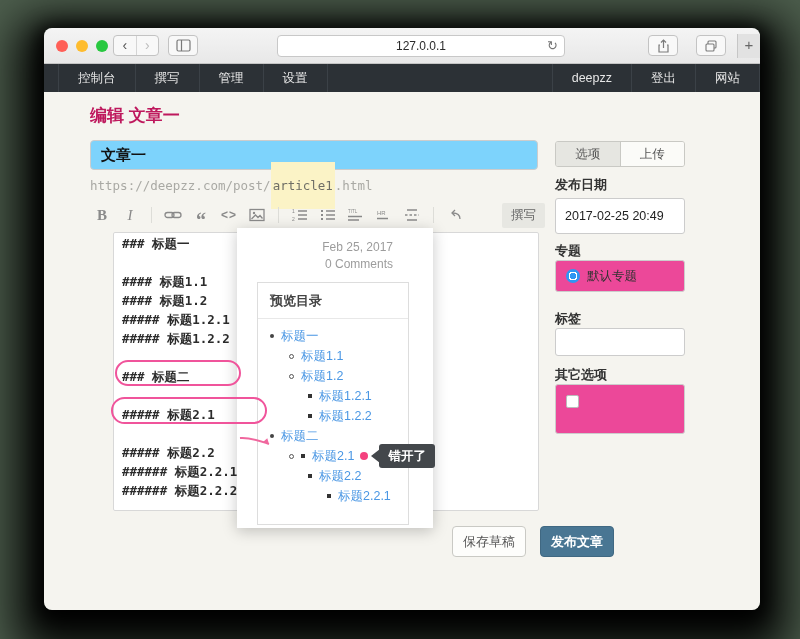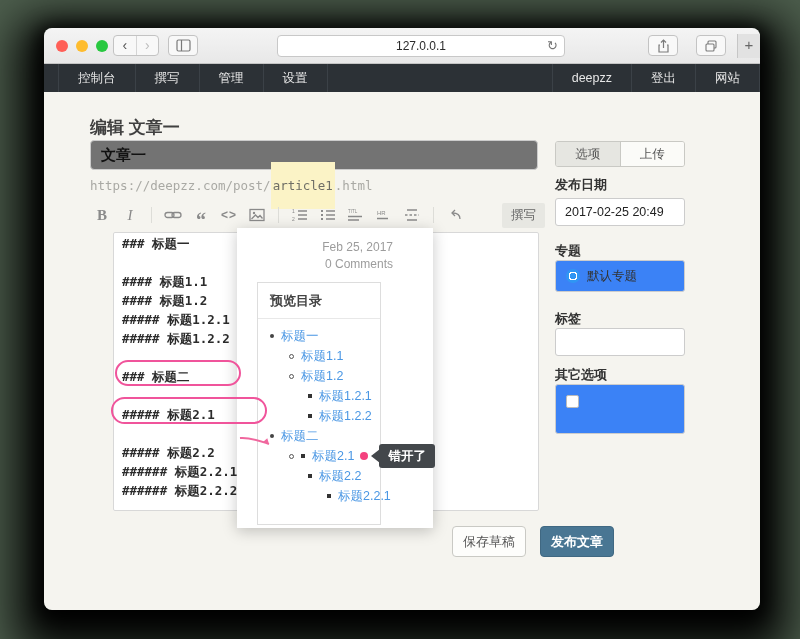--- a/index.html
+++ b/index.html
@@ -32,22 +32,22 @@
   .nav-item { padding:0 19px; line-height:28px; border-right:1px solid #3b4147; cursor:pointer; }
   .nav-left { display:flex; }
   .nav-left .nav-item:first-child { border-left:1px solid #3b4147; margin-left:14px; }
   .nav-right { display:flex; margin-left:auto; }
   .nav-right .nav-item:first-child { border-left:1px solid #3b4147; }
 
   
   .content { position:relative; height:518px; background:#f5f4ef; border-radius:0 0 8px 8px; overflow:hidden; }
   .abs { position:absolute; }
 
-  h1.page-title { left:46px; top:24px; font-size:17px; color:#404040; }
-  .title-input { left:46px; top:48px; width:448px; height:30px; background:#737373; border:1px solid #ccc;
+  h1.page-title { left:46px; top:12px; font-size:17px; color:#be185d; }
+  .title-input { left:46px; top:48px; width:448px; height:30px; background:#7dd3fc; border:1px solid #ccc;
     border-radius:4px; padding:0 10px; font-size:15px; font-weight:bold; color:#111;
     font-family:"Liberation Sans", sans-serif; }
   .url-line { left:46px; top:86px; font-family:"DejaVu Sans Mono", monospace; font-size:12.5px; color:#a9a9a4; }
   .url-line .slug { background:#fbf3c6; color:#6e6e66; padding:16px 2px; }
 
   
   .mdtoolbar { left:46px; top:110px; width:492px; height:26px; display:flex; align-items:center; gap:4px; }
   .tb { min-width:24px; height:22px; display:flex; align-items:center; justify-content:center;
     color:#8a8a8a; font-size:14px; cursor:pointer; }
   .tb.glyph-bold { font-family:"Liberation Serif", serif; font-weight:bold; font-size:15px; }
@@ -62,21 +62,21 @@
   
   .editor { left:69px; top:140px; width:426px; height:279px; background:#fff; border:1px solid #d8d8d8;
     border-radius:2px; padding:1px 8px; font-family:"DejaVu Sans Mono", monospace; font-size:12.5px;
     font-weight:bold; line-height:19px; color:#2b2b2b; white-space:pre; overflow:hidden; }
 
   
   .popup { left:193px; top:136px; width:196px; height:300px; background:#fff; z-index:5;
     box-shadow:0 3px 14px rgba(0,0,0,0.22); }
   .meta { text-align:right; padding-right:40px; font-size:12px; color:#9c9c9c; line-height:17px; }
   .meta.first { padding-top:11px; }
-  .toc-box { position:absolute; left:20px; top:54px; width:124px; height:243px;
+  .toc-box { position:absolute; left:20px; top:54px; width:152px; height:243px;
     border:1px solid #ddd; background:#fff; }
   .toc-title { font-size:13px; font-weight:bold; color:#444; padding:9px 12px 8px;
     border-bottom:1px solid #e8e8e8; }
   .toc-list { padding:7px 0 0 12px; white-space:nowrap; }
   .toc-row { display:flex; align-items:center; height:20px; font-size:12.5px; position:relative; }
   .toc-link { color:#4a97e4; cursor:pointer; }
   .bullet { display:inline-block; margin-right:7px; flex:none; }
   .b-disc { width:4px; height:4px; border-radius:50%; background:#444; }
   .b-circle { width:5px; height:5px; border-radius:50%; border:1px solid #555; background:#fff; }
   .b-square { width:4px; height:4px; background:#333; }
@@ -97,21 +97,21 @@
   .btn-save { left:408px; top:434px; width:74px; background:#fdfdfb; border:1px solid #c9c9c4; color:#555; }
   .btn-publish { left:496px; top:434px; width:74px; background:#497693; border:1px solid #406882;
     color:#fff; font-weight:bold; }
   .side-tabs { position:absolute; left:511px; top:49px; width:130px; height:26px; display:flex;
     border:1px solid #c9c9c4; border-radius:3px; overflow:hidden; font-size:12.5px; color:#555; }
   .side-tab { flex:1; display:flex; align-items:center; justify-content:center; background:#fbfbf8; cursor:pointer; }
   .side-tab.active { background:#e6e6e1; border-right:1px solid #c9c9c4; }
   .side-label { position:absolute; left:511px; font-size:13px; font-weight:bold; color:#333; }
   .side-input { position:absolute; left:511px; width:130px; background:#fff; border:1px solid #ccc;
     border-radius:3px; padding:0 9px; font-size:12.5px; font-family:"Liberation Sans",sans-serif; color:#222; }
-  .side-box { position:absolute; left:511px; width:130px; background:#3b82f6; border:1px solid #ccc;
+  .side-box { position:absolute; left:511px; width:130px; background:#ec4899; border:1px solid #ccc;
     border-radius:3px; display:flex; align-items:center; padding:0 10px; font-size:12.5px; color:#333; }
   .radio { width:14px; height:14px; border-radius:50%; flex:none; margin-right:7px;
     background:radial-gradient(circle, #2f96f3 0 3px, #fff 3px 4.5px, #2f96f3 4.5px); }
   .checkbox { width:13px; height:13px; border:1px solid #bbb; border-radius:2px; background:#fff;
     flex:none; margin-right:6px; vertical-align:-2px; display:inline-block; }
   .check-wrap { align-items:flex-start; padding-top:7px; line-height:20px; display:block; }
 </style>
 </head>
 <body>
 
@@ -320,21 +320,21 @@
 
     <div class="abs btn btn-publish">发布文章</div>
     <div class="abs btn btn-save">保存草稿</div>
 
     <div class="side-tabs">
       <div class="side-tab active">选项</div>
       <div class="side-tab">上传</div>
     </div>
 
     <div class="side-label" style="top:84px">发布日期</div>
-    <input class="side-input" style="top: 106px; height: 28px;" value="2017-02-25 20:49">
+    <input class="side-input" style="top: 106px; height: 36px;" value="2017-02-25 20:49">
 
     <div class="side-label" style="top:150px">专题</div>
     <div class="side-box" style="top:168px; height:32px">
       <span class="radio"></span>
       <span>默认专题</span>
     </div>
 
     <div class="side-label" style="top:218px">标签</div>
     <input class="side-input" style="top: 236px; height: 28px;" value="">
 

